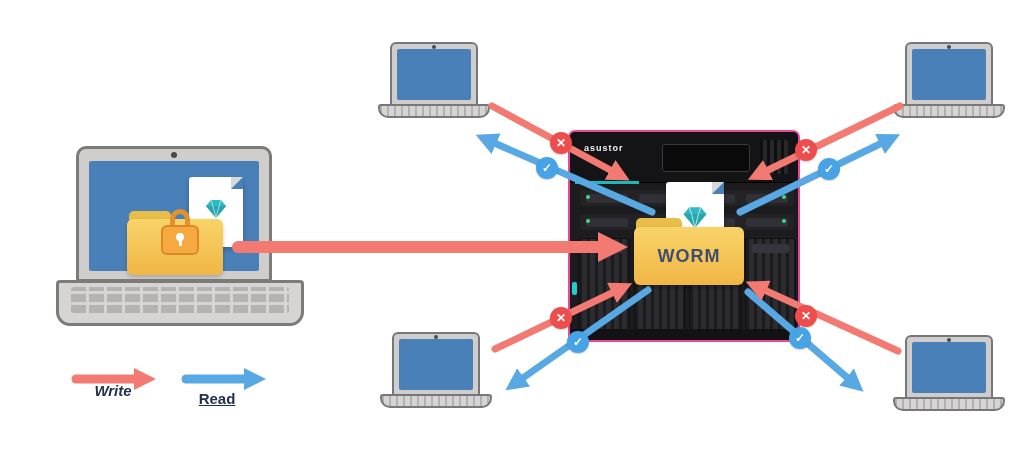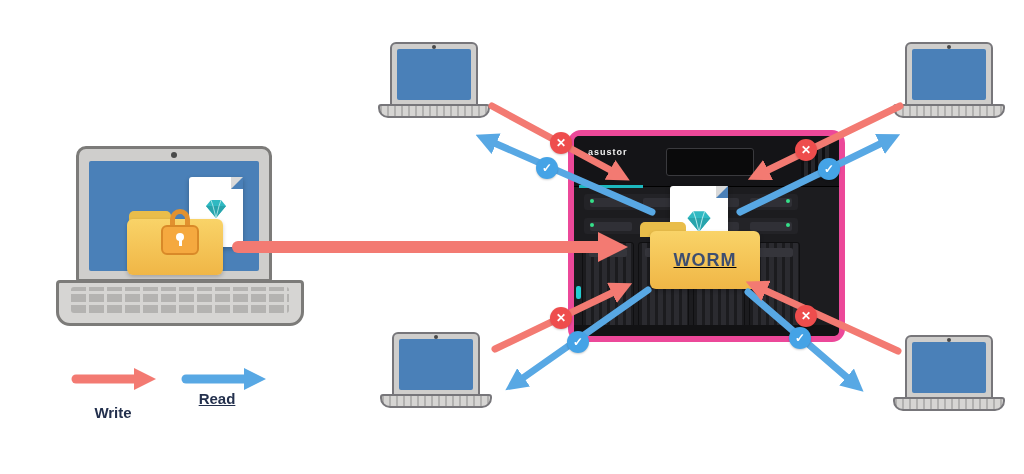--- a/index.html
+++ b/index.html
@@ -41,22 +41,22 @@
   .laptop-sm{position:absolute;width:112px;height:84px;}
   .ls-screen{position:relative;width:88px;height:64px;margin:0 auto;background:#cfcecc;
              border:2px solid #77767a;border-radius:6px 6px 2px 2px;padding:5px 5px 4px;box-sizing:border-box;}
   .ls-cam{position:absolute;top:1px;left:50%;margin-left:-2px;width:4px;height:4px;border-radius:50%;background:#4a4a4a;}
   .ls-display{width:100%;height:100%;background:#4a80b8;border-radius:2px;}
   .ls-base{width:112px;height:14px;background:#d6d5d3;border:2px solid #77767a;
            border-radius:3px 3px 10px 10px;margin-top:-2px;box-sizing:border-box;
            background-image:repeating-linear-gradient(90deg,rgba(110,110,110,.35) 0 2px,transparent 2px 7px);}
 
   
-  .nas{position:absolute;left:568px;top:130px;width:277px;height:212px;background:#1c1c1f;
-       border:6px solid #ec4899;border-radius:13px;box-sizing:border-box;}
+  .nas{position:absolute;left:568px;top:130px;width:232px;height:212px;background:#1c1c1f;
+       border:2px solid #ec4899;border-radius:7px;box-sizing:border-box;}
   .nas-top{position:absolute;left:0;top:0;width:100%;height:50px;background:#141417;border-radius:5px 5px 0 0;
            border-bottom:1px solid #000;}
   .nas-brand{position:absolute;left:14px;top:11px;color:#f2f2f2;font-size:9px;font-weight:bold;letter-spacing:1px;}
   .nas-brandline{position:absolute;left:5px;top:49px;width:64px;height:3px;background:#1cb8be;}
   .nas-lcd{position:absolute;left:92px;top:12px;width:86px;height:26px;background:#0a0a0b;
            border:1px solid #3a3a3e;border-radius:3px;}
   .nas-vent-top{position:absolute;right:10px;top:8px;width:28px;height:34px;
                 background:repeating-linear-gradient(90deg,#0e0e10 0 3px,#27272b 3px 7px);border-radius:2px;}
   .nas-slots{position:absolute;left:10px;width:214px;height:16px;background:#232327;border-radius:3px;
              display:flex;align-items:center;justify-content:space-around;}
@@ -66,21 +66,21 @@
   .nas-tray{flex:1;background:#242428;border:1px solid #0f0f11;border-radius:3px;position:relative;
             background-image:repeating-linear-gradient(90deg,#1b1b1e 0 3px,#2b2b30 3px 8px);}
   .nas-tray-handle{position:absolute;left:6px;right:6px;top:5px;height:9px;background:#35353b;border-radius:2px;}
   .nas-bottom{position:absolute;left:0;bottom:0;width:100%;height:11px;background:#121214;border-radius:0 0 5px 5px;}
   .nas-sideled{position:absolute;left:2px;top:150px;width:5px;height:13px;background:#22ccd2;border-radius:2px;}
 
   
   .worm-doc{left:96px;top:50px;width:58px;height:76px;z-index:3;}
   .worm-doc .gem{position:absolute;left:50%;top:24px;margin-left:-14px;width:28px;height:23px;}
   .worm-tab{left:66px;top:86px;width:46px;height:15px;z-index:3;}
-  .worm-front{left:76px;top:95px;width:110px;height:58px;z-index:4;display:flex;align-items:center;justify-content:center;text-decoration:underline;}
+  .worm-front{left:64px;top:95px;width:110px;height:58px;z-index:4;display:flex;align-items:center;justify-content:center;}
   .worm-label{color:#3d4e70;font-size:18px;font-weight:bold;letter-spacing:1px;}
 
   
   .arrows{position:absolute;left:0;top:0;width:1024px;height:474px;z-index:6;pointer-events:none;}
   .badge{position:absolute;width:22px;height:22px;border-radius:50%;display:flex;align-items:center;justify-content:center;
          color:#fff;font-size:12px;font-weight:bold;z-index:7;box-shadow:0 1px 2px rgba(0,0,0,.2);}
   .badge-x{background:#ee4d4d;}
   .badge-ok{background:#45a3e6;}
 
   .legend-label{position:absolute;width:70px;text-align:center;color:#23304d;font-size:15px;font-weight:bold;z-index:7;}
@@ -251,16 +251,16 @@
   <div class="badge badge-ok" style="left:818px;top:158px;">
       <span>✓</span>
     </div>
   <div class="badge badge-ok" style="left:567px;top:331px;">
       <span>✓</span>
     </div>
   <div class="badge badge-ok" style="left:789px;top:327px;">
       <span>✓</span>
     </div>
 
-  <div class="legend-label" style="left:78px;top:404px;">Write</div>
+  <div class="legend-label" style="left:78px;top:382px;font-style:italic;">Write</div>
   <div class="legend-label" style="left:182px;top:390px;text-decoration:underline;">Read</div>
 
 </div>
 
 </body></html>

